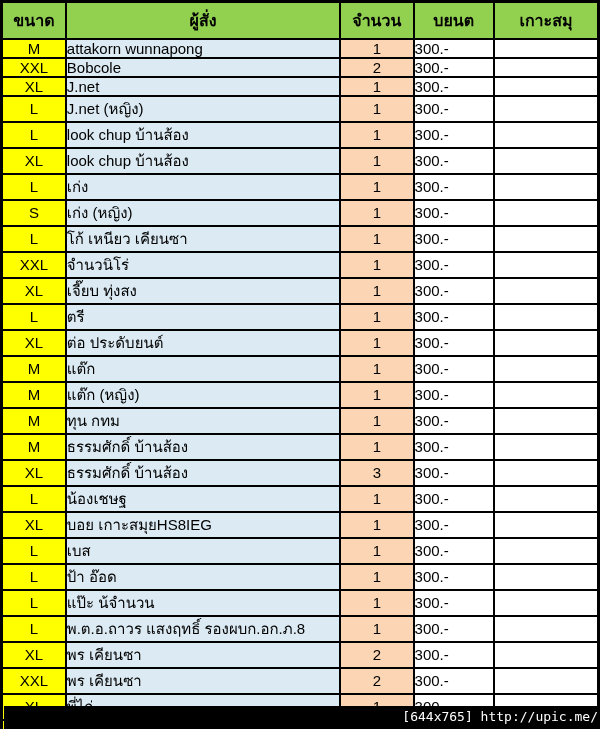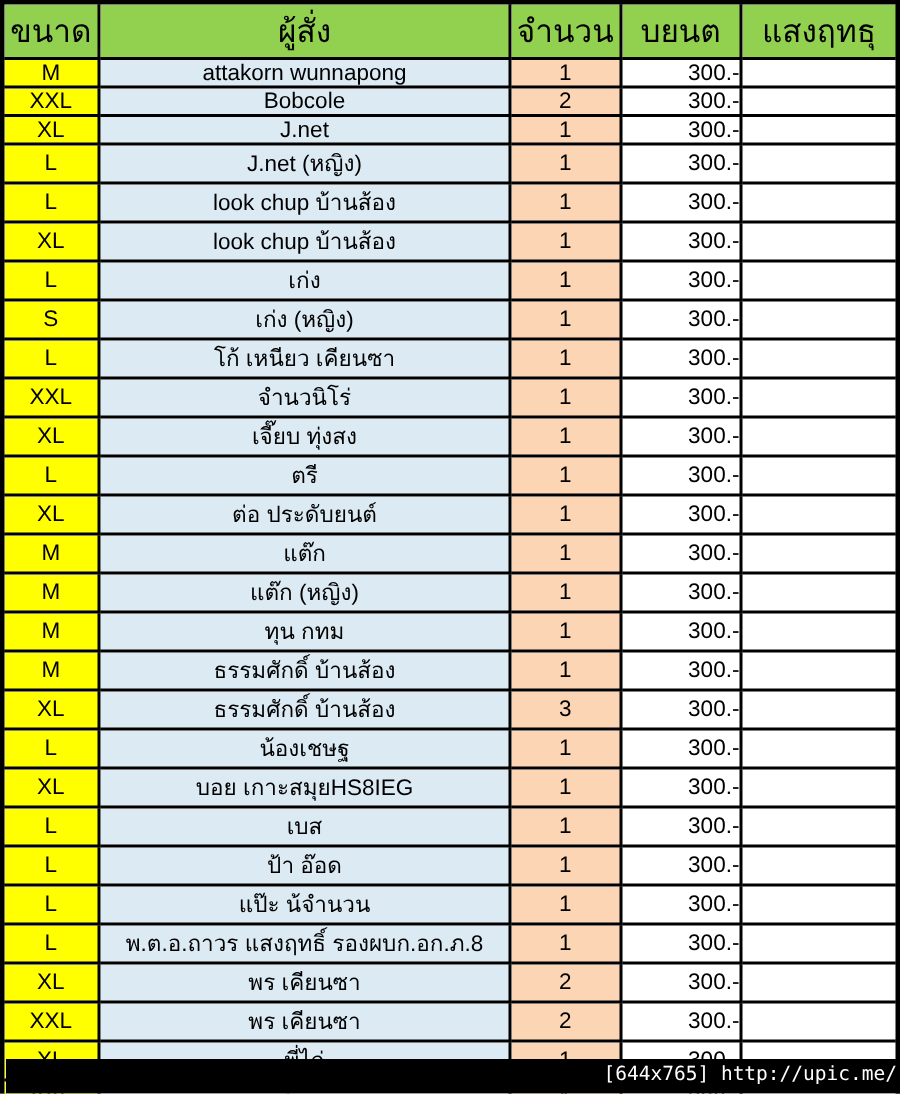--- a/index.html
+++ b/index.html
@@ -40,31 +40,31 @@
   table.order-table td {
     border: 2px solid var(--grid);
     overflow: hidden;
     white-space: nowrap;
     padding: 0;
     color: #000;
   }
   table.order-table { border: 3px solid var(--grid); }
   th {
     background: var(--header-bg);
-    font-size: 21px;
-    font-weight: normal;
+    font-size: 16px;
+    font-weight: bold;
     height: 37px;
     text-align: center;
     vertical-align: middle;
   }
   td { font-size: 15px; vertical-align: middle; }
   td.size-cell  { background: var(--size-bg);  text-align: center; }
-  td.name-cell  { background: var(--name-bg);  text-align: center; padding-left: 6px; }
+  td.name-cell  { background: var(--name-bg);  text-align: left; padding-left: 6px; }
   td.qty-cell   { background: var(--qty-bg);   text-align: center; }
-  td.price-cell { background: var(--price-bg); text-align: right; }
+  td.price-cell { background: var(--price-bg); text-align: left; }
   td.note-cell  { background: var(--note-bg); }
   .col-size  { width: 64px; }
   .col-name  { width: 273px; }
   .col-qty   { width: 73px; }
   .col-price { width: 80px; }
   .col-note  { width: 104px; }
   .watermark-bar {
     position: absolute;
     left: 4px; bottom: 0;
     width: 600px;
@@ -90,21 +90,21 @@
         <col class="col-qty">
         <col class="col-price">
         <col class="col-note">
     </colgroup>
     <thead>
       <tr>
         <th>ขนาด</th>
         <th>ผู้สั่ง</th>
         <th>จำนวน</th>
         <th>บยนต</th>
-        <th>แสงฤทธุ</th>
+        <th>เกาะสมุ</th>
       </tr>
     </thead>
     <tbody>
         <tr>
     <td class="size-cell">M</td>
     <td class="name-cell">attakorn wunnapong</td>
     <td class="qty-cell">1</td>
     <td class="price-cell">300.-</td>
     <td class="note-cell"></td>
   </tr>

